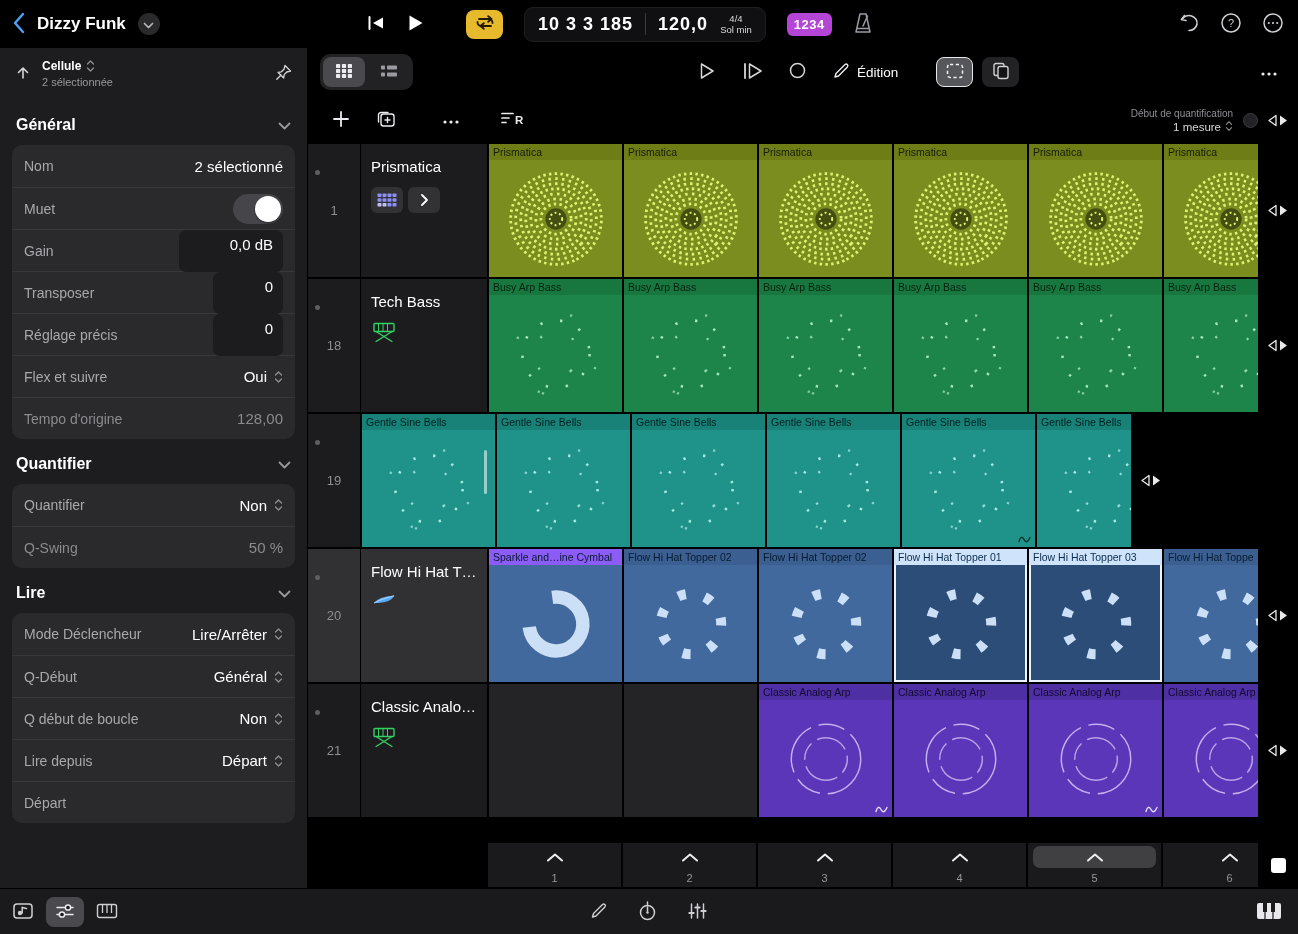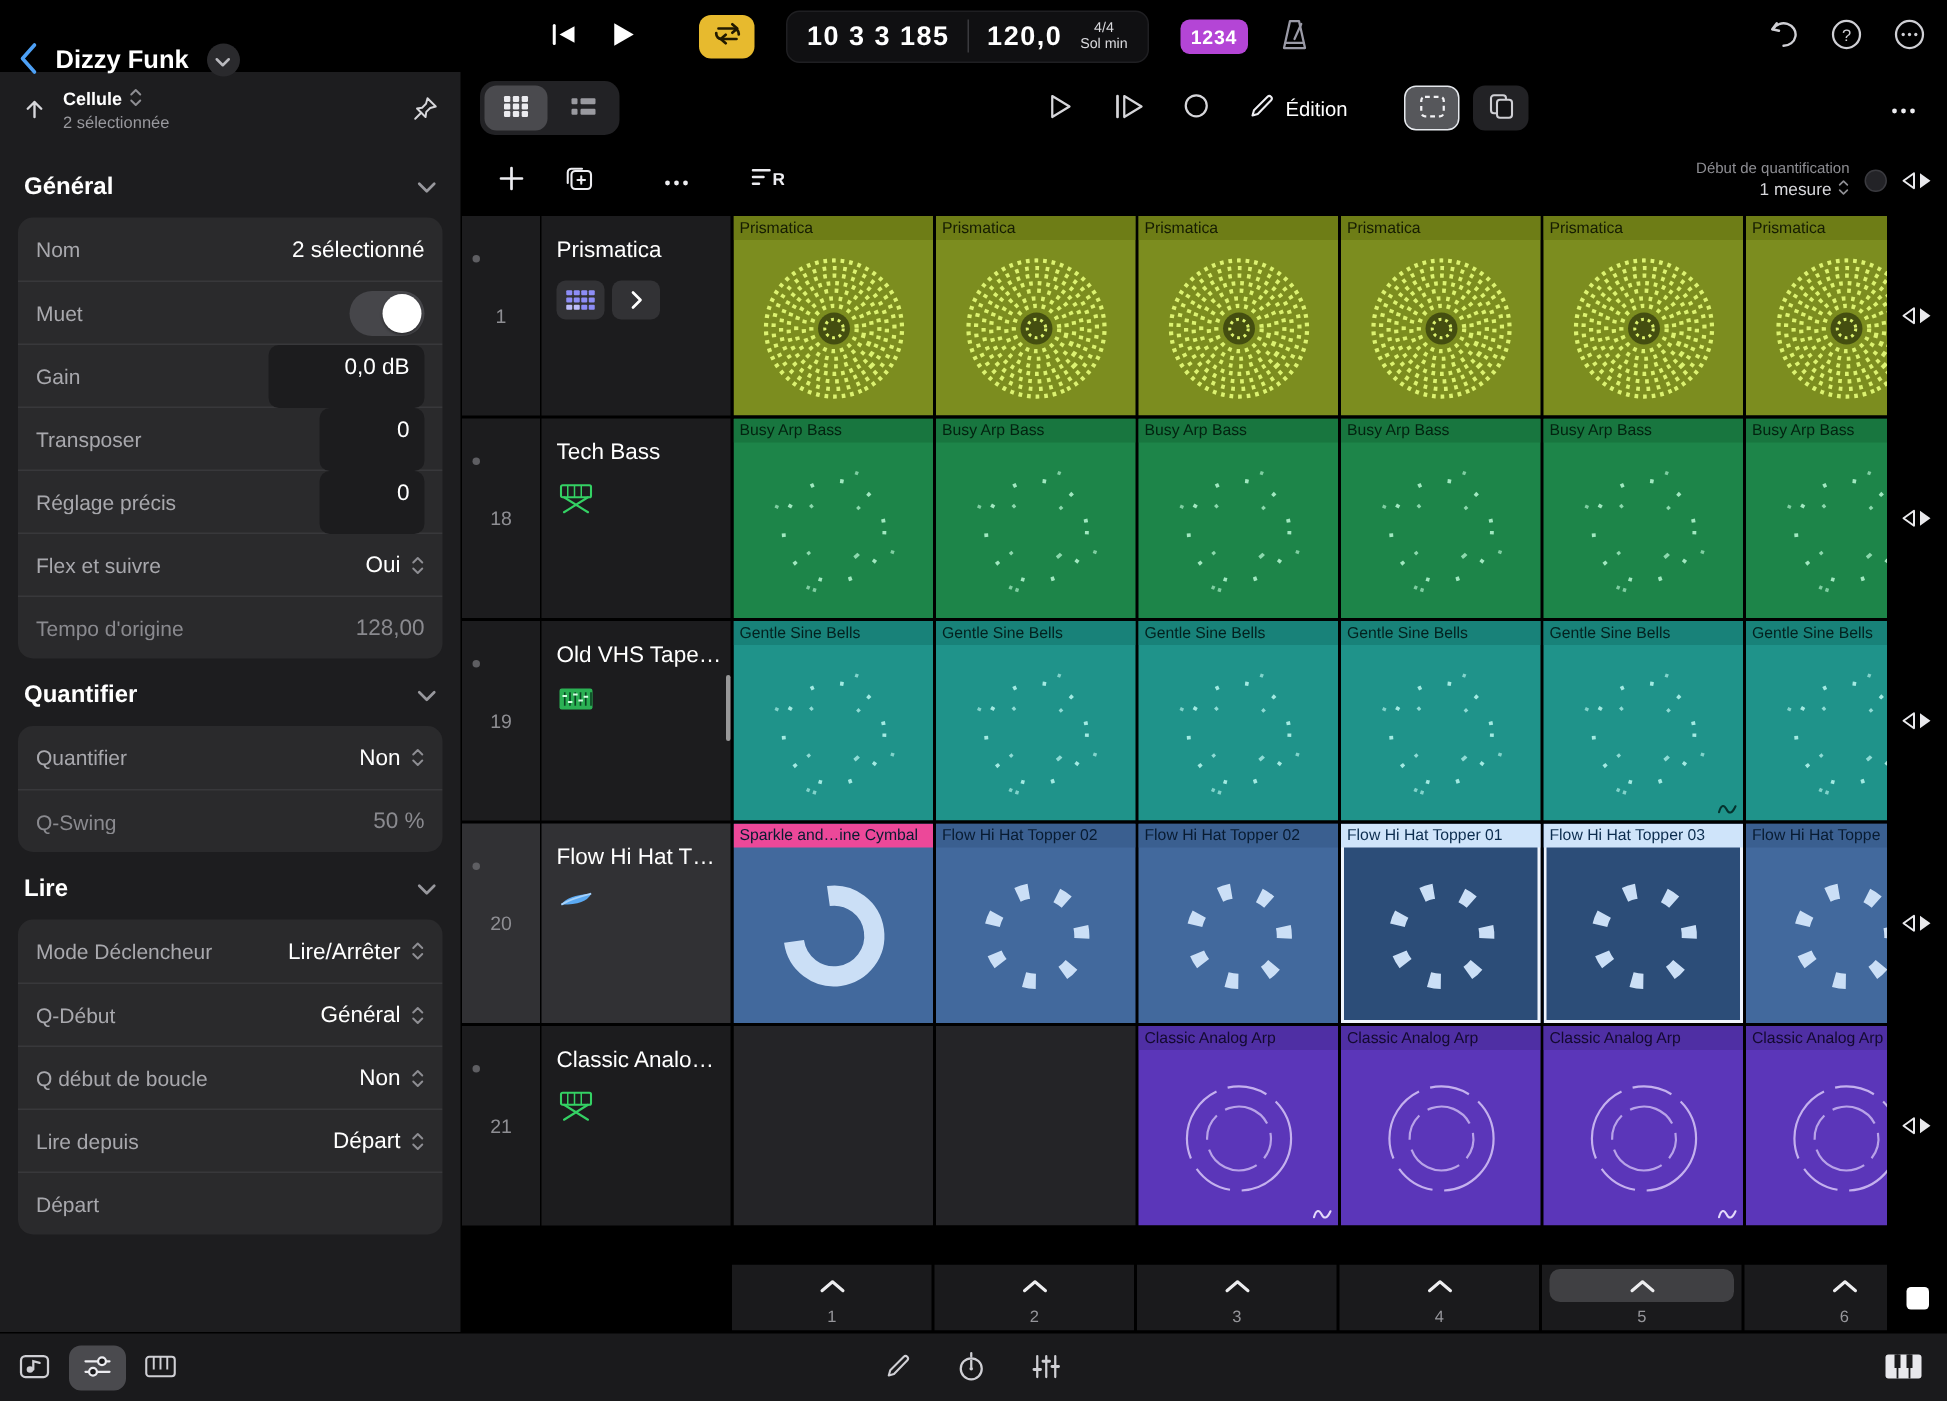--- a/index.html
+++ b/index.html
@@ -2,21 +2,21 @@
 <html><head>
 <meta charset="utf-8">
 <style>
   *{margin:0;padding:0;box-sizing:border-box}
   html,body{width:1298px;height:934px;background:#000;font-family:"Liberation Sans",sans-serif;color:#fff;overflow:hidden}
   button{background:none;border:none;padding:0;color:inherit;font-family:inherit}
   .screen{width:1298px;height:934px;background:#000;position:relative;overflow:hidden}
 
   
   .topbar{height:48px;position:relative;background:#000}
-  .tb-left{position:absolute;left:12px;top:16px;height:48px;display:flex;align-items:center;gap:12px}
+  .tb-left{position:absolute;left:12px;top:0;height:48px;display:flex;align-items:center;gap:12px}
   .app-title{font-size:17px;font-weight:700}
   .circlebtn{width:22px;height:22px;border-radius:50%;background:#2a2a2d;display:flex;align-items:center;justify-content:center}
   .tb-center{position:absolute;left:366px;top:0;height:48px;display:flex;align-items:center;gap:21px}
   .rec{width:17px;height:17px;border-radius:50%;background:#ff3b30}
   .loop-btn{width:37px;height:29px;border-radius:8px;background:#e7ba2e;display:flex;align-items:center;justify-content:center}
   .lcd{height:35px;background:#101012;border:1px solid #1f1f22;border-radius:9px;display:flex;align-items:center;gap:12px;padding:0 13px}
   .lcd-pos,.lcd-tempo{font-size:18px;font-weight:700;letter-spacing:1px;white-space:pre}
   .lcd-div{width:1px;height:22px;background:#3a3a3e}
   .lcd-meta{display:flex;flex-direction:column;align-items:center;line-height:11px;font-size:9.5px;color:#d8d8dc}
   .countin{background:#b445d6;border-radius:6px;padding:4px 7px;font-size:13px;font-weight:700;letter-spacing:.5px}
@@ -653,32 +653,20 @@
                   <path d="M14 1.5 L21 6.5 L14 11.5 Z" fill="#e9e9ec"></path>
                 </svg>
               </button>
             </div>
           </div>
           <div class="g-row">
             <div class="row-num">
               <span class="trk-dot"></span>
               <span>19</span>
             </div>
-            <div class="track-cell">
-              <div class="track-name">Old VHS Tape…</div>
-              <div class="tk-icons">
-                <span class="tk-plain">
-                  <svg width="26" height="18" viewBox="0 0 26 18">
-                    <rect x="2" y="2" width="22" height="14" rx="1.5" fill="#2bb154"></rect>
-                    <path d="M5.5 4.5v9 M9 4.5v9 M12.5 4.5v9 M16 4.5v9 M19.5 4.5v9 M23 4.5v9" stroke="#0b4423" stroke-width="1.1"></path>
-                    <path d="M4 7h3 M7.6 11h3 M11.1 6h3 M14.6 10h3 M18.1 7.5h3" stroke="#d7ffe5" stroke-width="1.4"></path>
-                  </svg>
-                </span>
-              </div>
-            </div>
             <div class="cells">
               <div class="cell" style="background: rgb(31, 147, 138);">
                 <div class="cell-title" style="background: rgb(24, 130, 121); color: rgb(3, 33, 31);">Gentle Sine Bells</div>
                 <div class="pat-wrap">
                   <svg width="112" height="112" viewBox="0 0 100 100">
                     <circle cx="50" cy="50" r="30" fill="none" stroke="#abeee7" stroke-width="2.3" stroke-dasharray="2.1 16" opacity="0.95"></circle>
                     <circle cx="50" cy="50" r="20" fill="none" stroke="#abeee7" stroke-width="2.1" stroke-dasharray="2 29" transform="rotate(47 50 50)" opacity="0.8"></circle>
                     <circle cx="50" cy="50" r="37" fill="none" stroke="#abeee7" stroke-width="2.1" stroke-dasharray="2 55" transform="rotate(113 50 50)" opacity="0.7"></circle>
                   </svg>
                 </div>
@@ -759,21 +747,21 @@
                     <g transform="rotate(-12 13 9)">
                       <path d="M3 9 Q8 3.5 24 6 Q19 12.5 3 9 Z" fill="#5aa9f2"></path>
                       <path d="M3 9 Q10 6.5 24 6" fill="none" stroke="#a8d2fa" stroke-width="1.2"></path>
                     </g>
                   </svg>
                 </span>
               </div>
             </div>
             <div class="cells">
               <div class="cell" style="background: rgb(66, 105, 157);">
-                <div class="cell-title" style="background: #ec4899; color: rgb(8, 27, 49);">Sparkle and…ine Cymbal</div>
+                <div class="cell-title" style="background: #8b5cf6; color: rgb(8, 27, 49);">Sparkle and…ine Cymbal</div>
                 <div class="pat-wrap">
                   <svg width="112" height="112" viewBox="0 0 100 100">
                     <circle cx="50" cy="50" r="24" fill="none" stroke="#cbdff6" stroke-width="12" stroke-dasharray="113 37.8" transform="rotate(-98 50 50)"></circle>
                   </svg>
                 </div>
               </div>
               <div class="cell" style="background: rgb(66, 105, 157);">
                 <div class="cell-title" style="background: rgb(58, 95, 144); color: rgb(8, 27, 49);">Flow Hi Hat Topper 02</div>
                 <div class="pat-wrap">
                   <svg width="112" height="112" viewBox="0 0 100 100">

